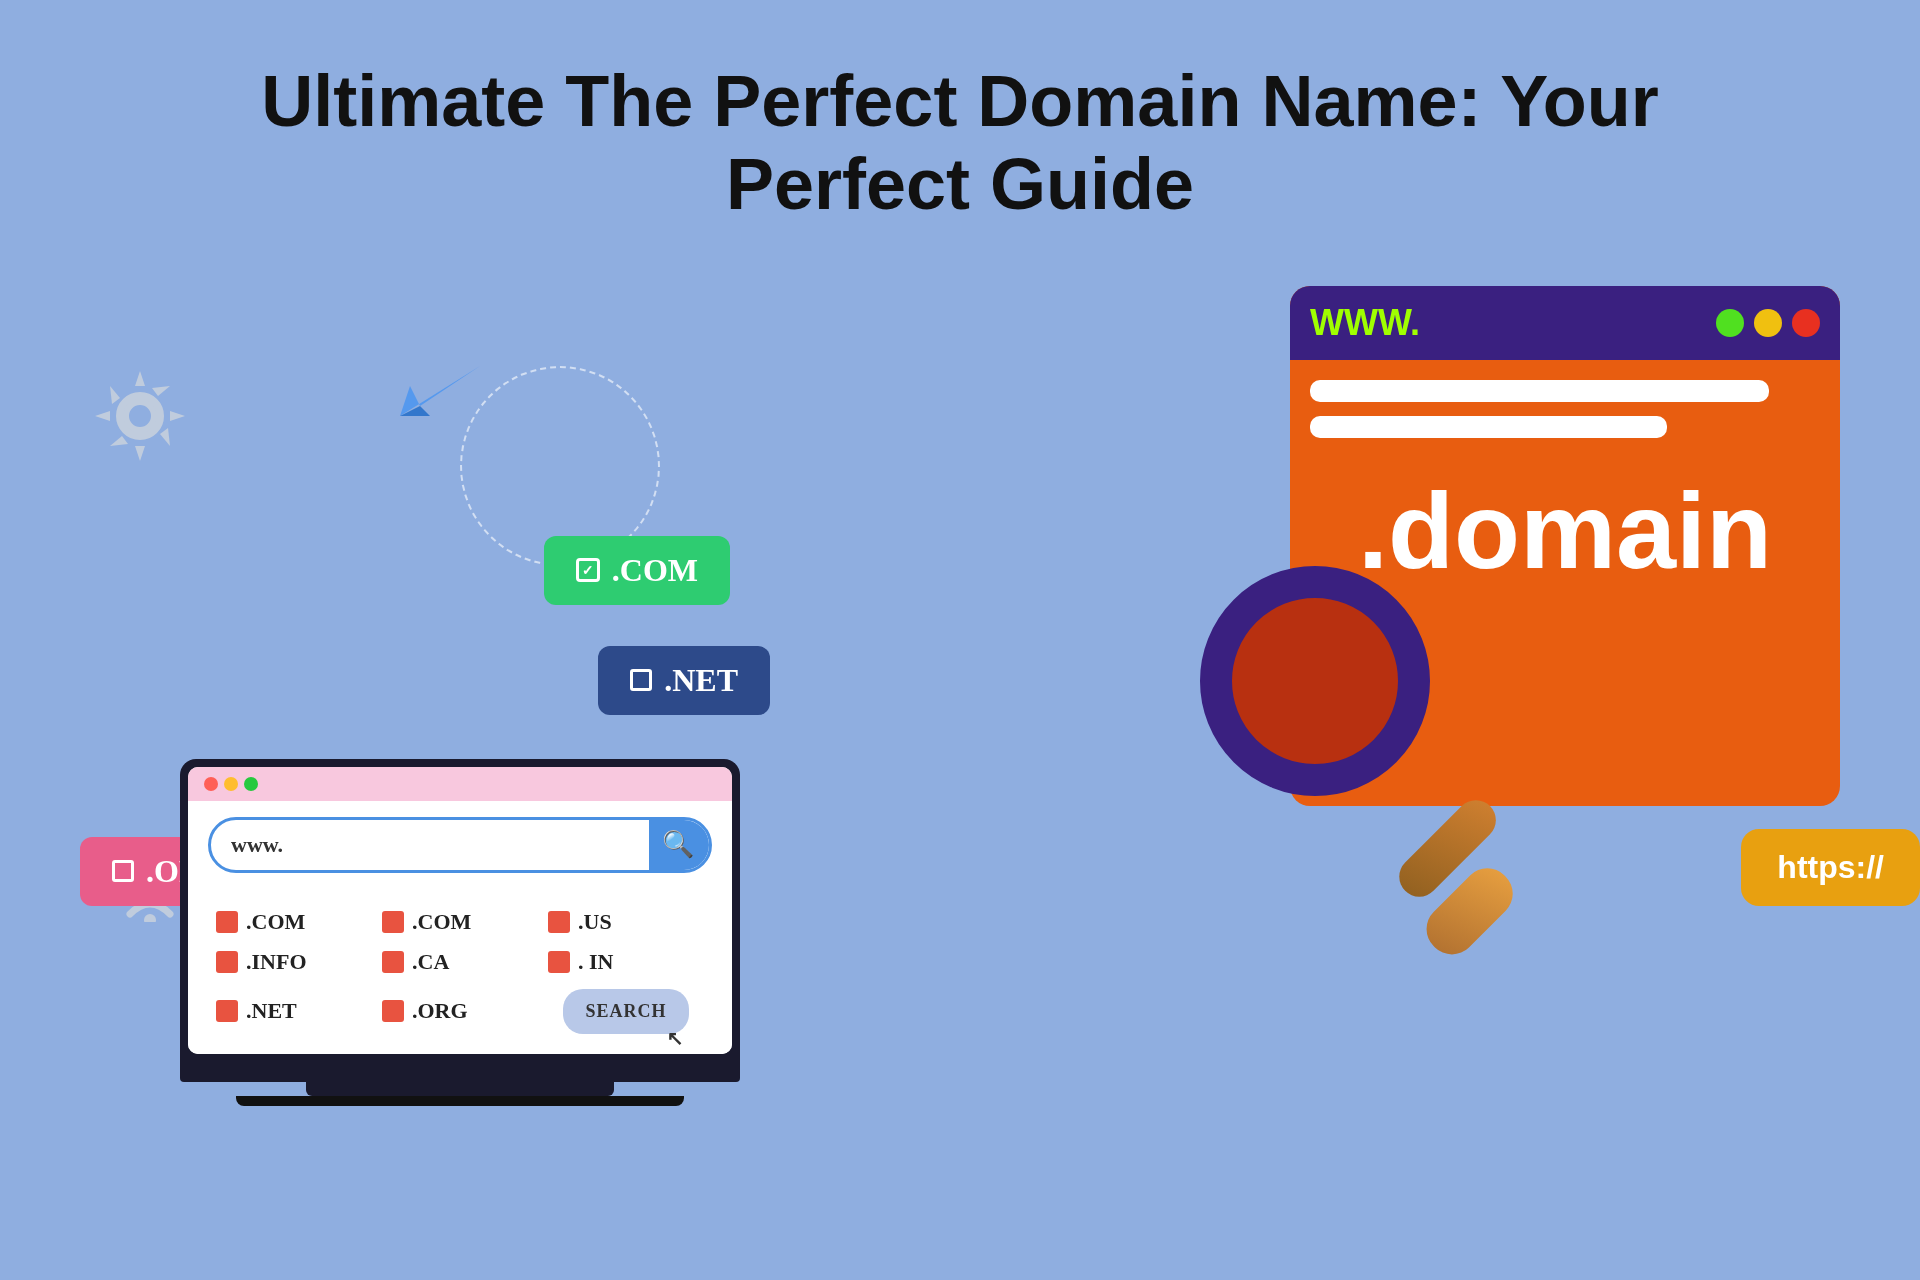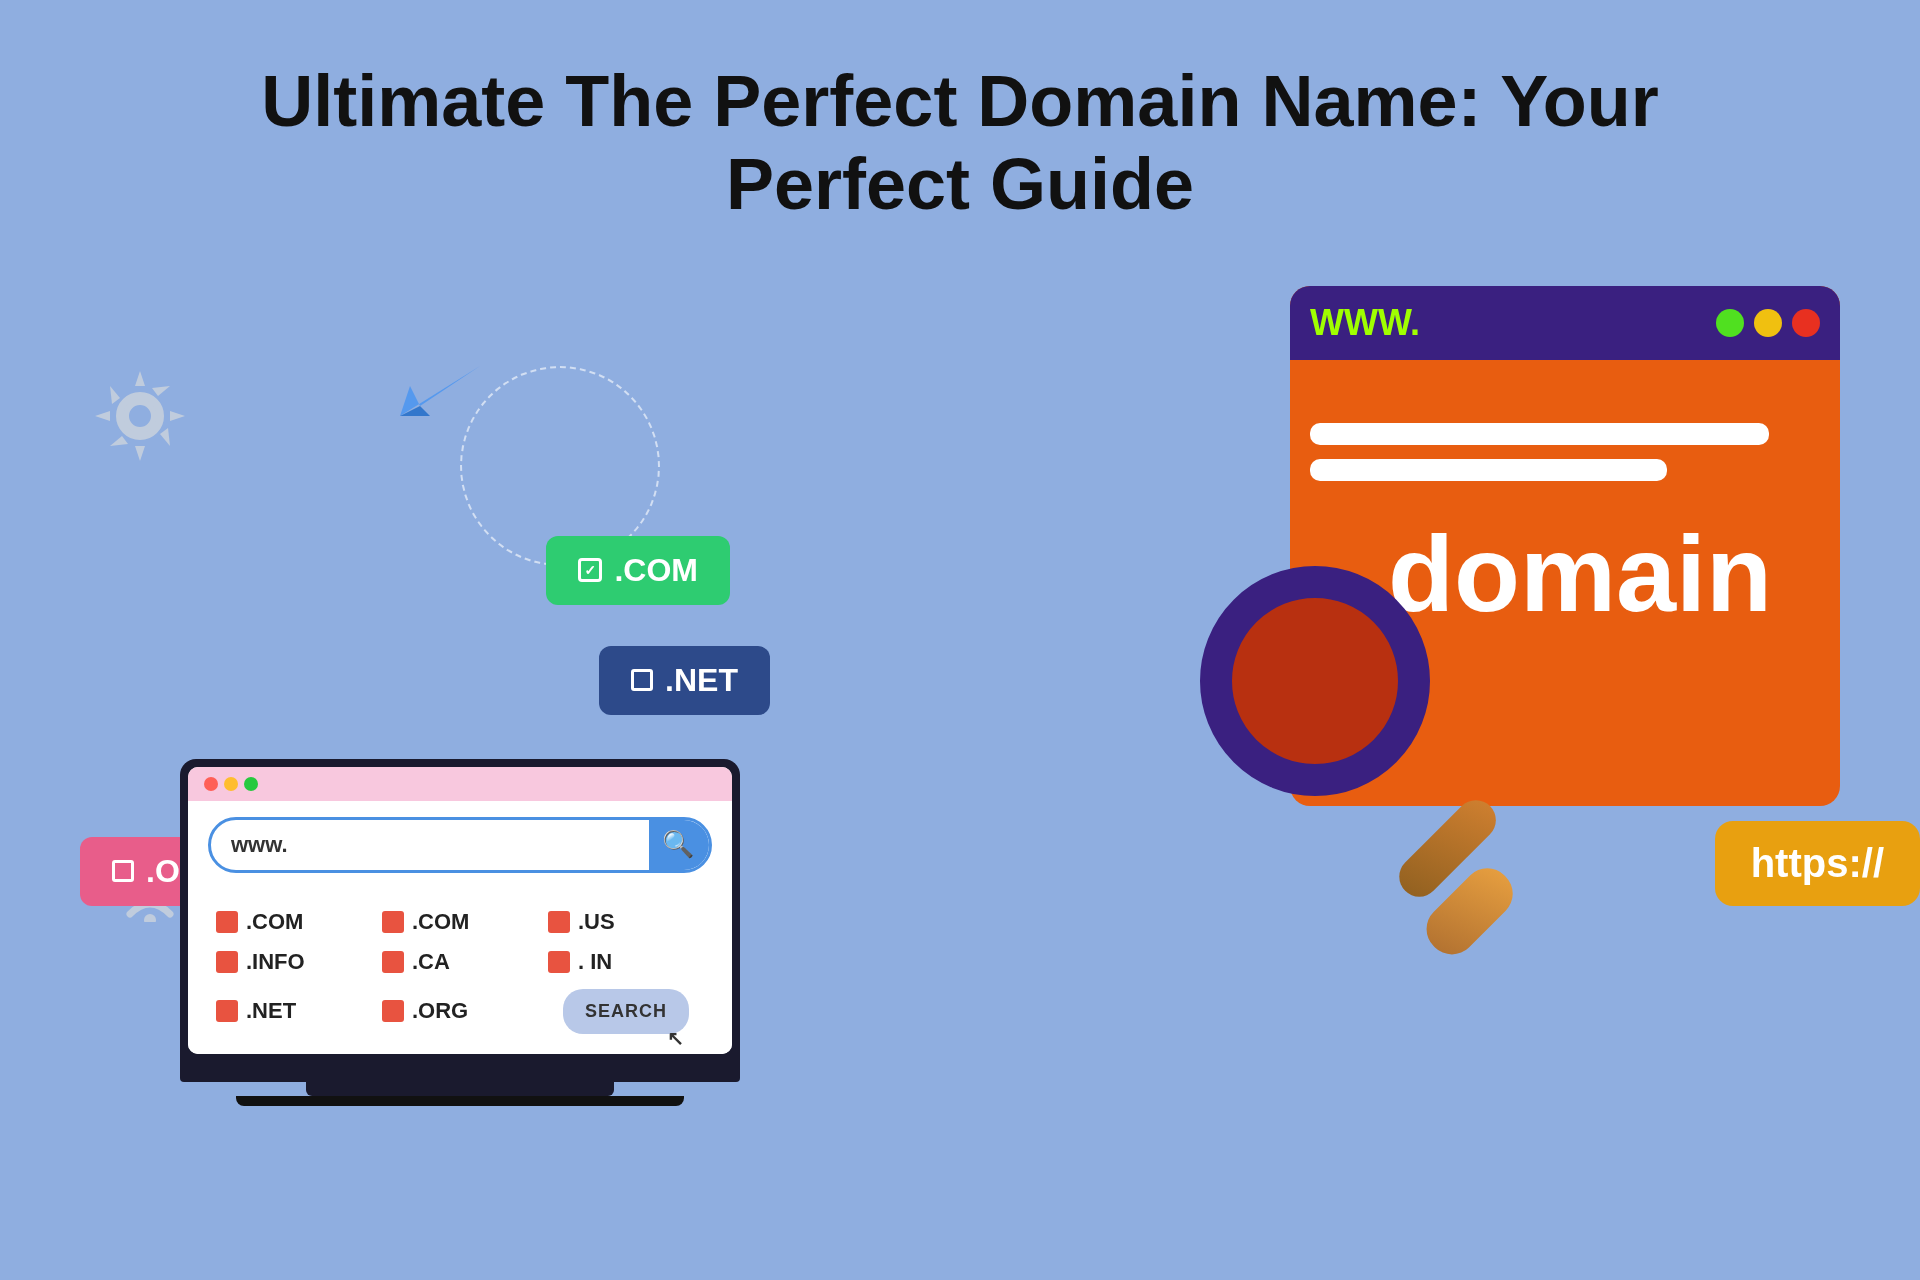--- a/index.html
+++ b/index.html
@@ -28,20 +28,21 @@
       align-items: center;
       padding: 20px 80px;
       position: relative;
     }
 
     
     .left-section {
       position: relative;
       width: 700px;
       height: 900px;
+      font-family: Liberation Serif, serif;
     }
 
     
     .gear-icon {
       position: absolute;
       left: 10px;
       top: 80px;
       width: 100px;
       height: 100px;
       color: #c0ccdd;
@@ -300,21 +301,20 @@
       border-radius: 50%;
     }
     .ctrl-green { background: #50e020; }
     .ctrl-yellow { background: #f0c010; }
     .ctrl-red { background: #e83020; }
 
     
     .browser-body {
       padding: 20px;
       position: relative;
-      margin-top: 43px;
     }
 
     .browser-line {
       background: white;
       height: 20px;
       border-radius: 10px;
       margin-bottom: 14px;
     }
 
     
@@ -482,20 +482,20 @@
 
       <div style="position:absolute;bottom:-140px;left:-90px;width:340px;height:380px;">
 
         <div style="position:absolute;top:0;left:0;width:230px;height:230px;border-radius:50%;border:32px solid #3a2080;background:#b83010;display:flex;align-items:center;justify-content:center;">
         </div>
 
         <div style="position:absolute;bottom:20px;right:30px;width:40px;height:120px;background:linear-gradient(160deg,#d08030,#906020);border-radius:20px;transform:rotate(45deg);transform-origin:top center;"></div>
         <div style="position:absolute;bottom:-30px;right:10px;width:50px;height:100px;background:linear-gradient(160deg,#e8a040,#b07030);border-radius:24px;transform:rotate(45deg);transform-origin:top center;"></div>
       </div>
 
-      <div style="position:absolute;bottom:-100px;right:-80px;background:#e8a010;color:white;font-size:40px;font-weight:900;padding:20px 36px;border-radius:18px;font-family:'Arial Black',Arial,sans-serif;">
+      <div style="position:absolute;bottom:-100px;right:-80px;background:#e8a010;color:white;font-size:32px;font-weight:900;padding:20px 36px;border-radius:18px;font-family:'Arial Black',Arial,sans-serif;">
         <span>https://</span>
       </div>
     </div>
 
   </div>
 
 </div>
 
 </body></html>

